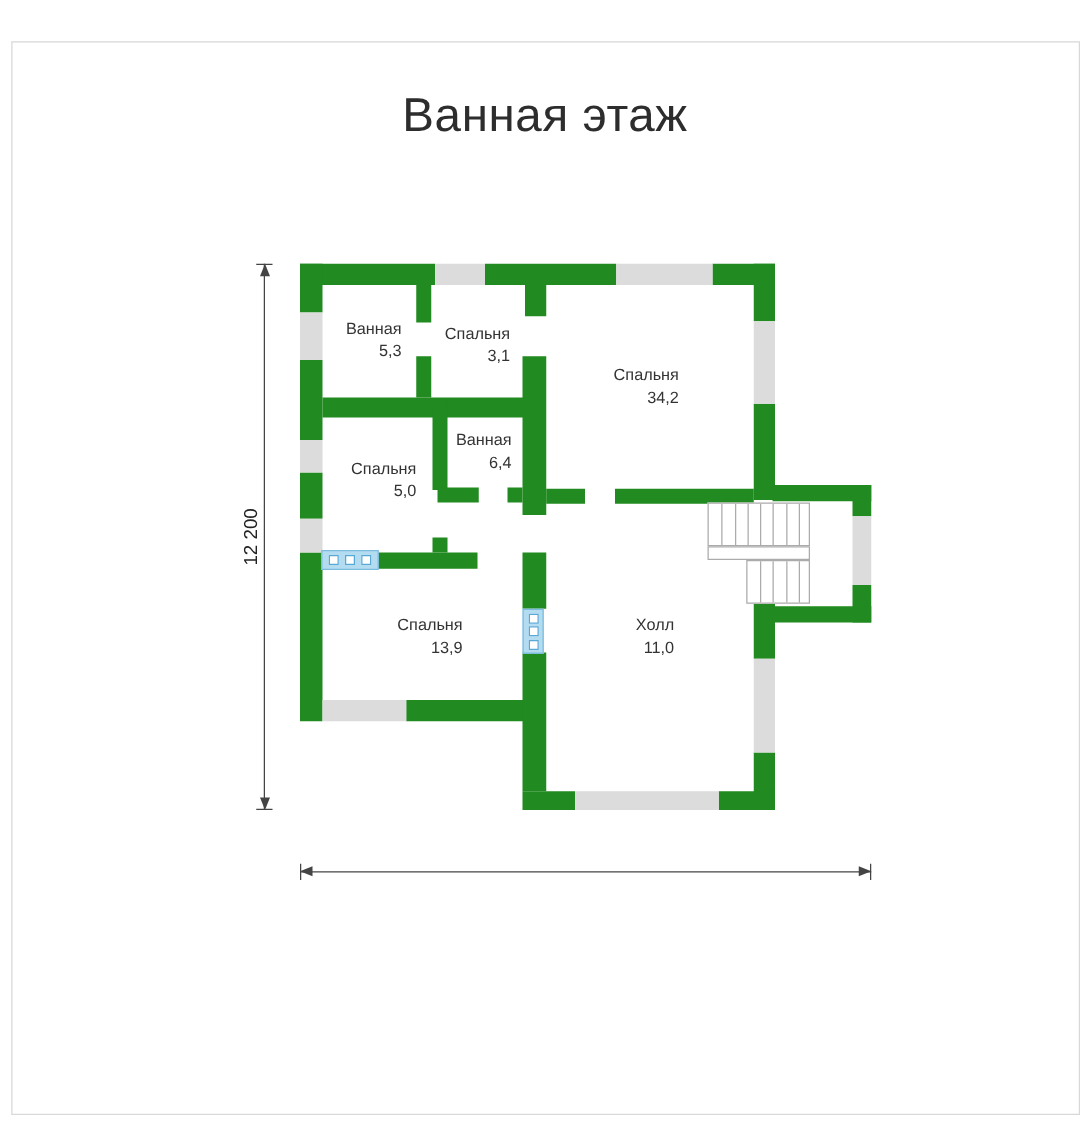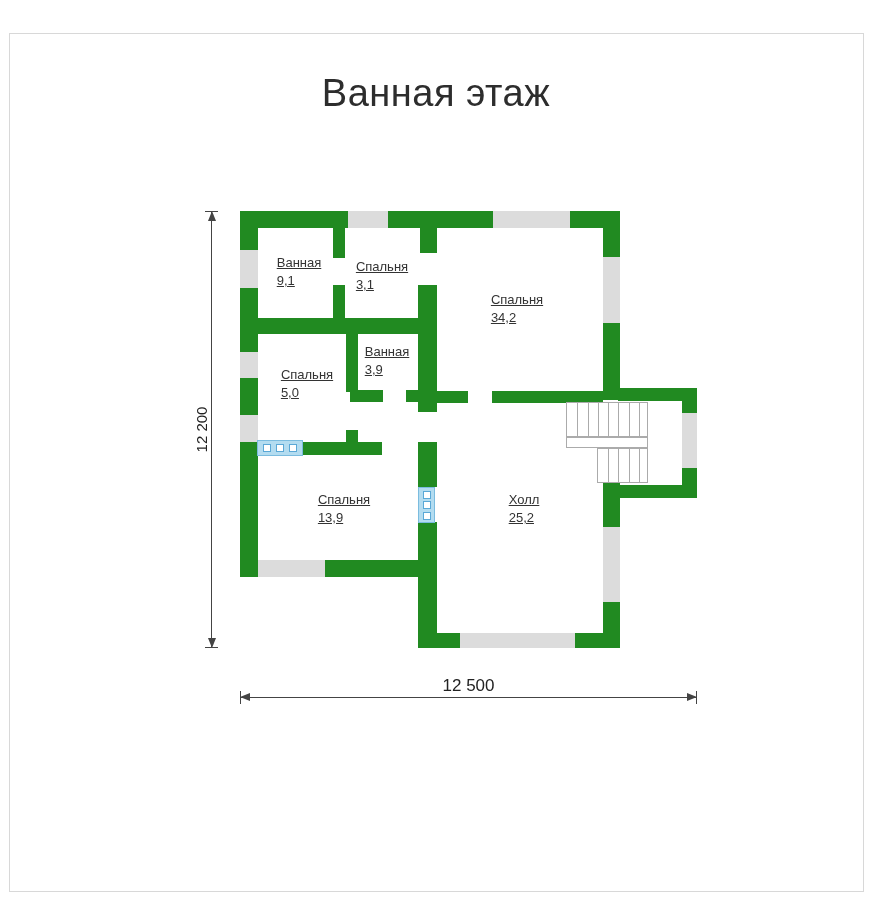--- a/index.html
+++ b/index.html
@@ -12,22 +12,22 @@
     font-size:38px;color:#2d2d2d;letter-spacing:0.5px;}
   #plan{position:absolute;left:0;top:0;width:872px;height:900px;}
   .wall{position:absolute;background:#218a21;}
   .window{position:absolute;background:#dcdcdc;}
   .vent{position:absolute;background:#b3dcf0;border:1px solid #7bbcdf;box-sizing:border-box;
     display:flex;justify-content:space-evenly;align-items:center;}
   .vent.v{flex-direction:column;}
   .vent span{display:block;width:8px;height:8px;background:#ffffff;border:1.5px solid #5aa8d6;box-sizing:border-box;}
   .stair-box{position:absolute;border:1px solid #ababab;box-sizing:border-box;background:#ffffff;}
   .tread{position:absolute;width:1px;background:#ababab;}
-  .room-label{position:absolute;transform:translateX(-50%);text-align:left;
-    font-size:13px;line-height:18px;color:#333333;white-space:nowrap;text-decoration:underline;}
+  .room-label{position:absolute;transform:translateX(-50%);text-align:right;
+    font-size:13px;line-height:18px;color:#333333;white-space:nowrap;}
   
   .dim-line-v{position:absolute;left:211px;top:211px;width:1px;height:437px;background:#444;}
   .dim-line-h{position:absolute;left:240px;top:697px;width:457px;height:1px;background:#444;}
   .arrow{position:absolute;width:0;height:0;}
   .arrow.up{left:208px;top:211px;border-left:4px solid transparent;border-right:4px solid transparent;border-bottom:10px solid #444;}
   .arrow.down{left:208px;top:638px;border-left:4px solid transparent;border-right:4px solid transparent;border-top:10px solid #444;}
   .arrow.left{left:240px;top:693px;border-top:4px solid transparent;border-bottom:4px solid transparent;border-right:10px solid #444;}
   .arrow.right{left:687px;top:693px;border-top:4px solid transparent;border-bottom:4px solid transparent;border-left:10px solid #444;}
   .tick-h{position:absolute;width:13px;height:1px;background:#444;left:205px;}
   .tick-v{position:absolute;width:1px;height:13px;background:#444;top:691px;}
@@ -52,21 +52,20 @@
   <div class="arrow down"></div>
   <div class="tick-h" style="top:211px"></div>
   <div class="tick-h" style="top:647px"></div>
   <div class="dim-label-v">12 200</div>
 
   <div class="dim-line-h"></div>
   <div class="arrow left"></div>
   <div class="arrow right"></div>
   <div class="tick-v" style="left:240px"></div>
   <div class="tick-v" style="left:696px"></div>
-  <div class="dim-label-h">12 500</div>
 <div class="wall" style="left: 240px; top: 211px; width: 108px; height: 17px; background: rgb(33, 138, 33);"></div>
     <div class="wall" style="left: 388px; top: 211px; width: 105px; height: 17px; background: rgb(33, 138, 33);"></div>
     <div class="wall" style="left: 570px; top: 211px; width: 50px; height: 17px; background: rgb(33, 138, 33);"></div>
     <div class="wall" style="left: 240px; top: 211px; width: 18px; height: 39px; background: rgb(33, 138, 33);"></div>
     <div class="wall" style="left: 240px; top: 288px; width: 18px; height: 64px; background: rgb(33, 138, 33);"></div>
     <div class="wall" style="left: 240px; top: 378px; width: 18px; height: 37px; background: rgb(33, 138, 33);"></div>
     <div class="wall" style="left: 240px; top: 442px; width: 18px; height: 135px; background: rgb(33, 138, 33);"></div>
     <div class="wall" style="left: 603px; top: 211px; width: 17px; height: 46px; background: rgb(33, 138, 33);"></div>
     <div class="wall" style="left: 603px; top: 323px; width: 17px; height: 77px; background: rgb(33, 138, 33);"></div>
     <div class="wall" style="left: 603px; top: 483px; width: 17px; height: 44px; background: rgb(33, 138, 33);"></div>
@@ -123,45 +122,45 @@
     </div>
     <div class="stair-box" style="left: 566px; top: 437px; width: 82px; height: 11px; background: rgb(255, 255, 255);"></div>
     <div class="stair-box" style="left: 597px; top: 448px; width: 51px; height: 35px; background: rgb(255, 255, 255);">
       <div class="tread" style="left: 10.2px; top: 0px; bottom: 0px;"></div>
       <div class="tread" style="left: 20.4px; top: 0px; bottom: 0px;"></div>
       <div class="tread" style="left: 30.6px; top: 0px; bottom: 0px;"></div>
       <div class="tread" style="left: 40.8px; top: 0px; bottom: 0px;"></div>
     </div>
     <div class="room-label" style="left: 299px; top: 254px;">
       <div>Ванная</div>
-      <div>9,1</div>
+      <div>5,3</div>
     </div>
     <div class="room-label" style="left: 382px; top: 258px;">
       <div>Спальня</div>
       <div>3,1</div>
     </div>
     <div class="room-label" style="left: 517px; top: 291px;">
       <div>Спальня</div>
       <div>34,2</div>
     </div>
     <div class="room-label" style="left: 387px; top: 343px;">
       <div>Ванная</div>
-      <div>3,9</div>
+      <div>6,4</div>
     </div>
     <div class="room-label" style="left: 307px; top: 366px;">
       <div>Спальня</div>
       <div>5,0</div>
     </div>
     <div class="room-label" style="left: 344px; top: 491px;">
       <div>Спальня</div>
       <div>13,9</div>
     </div>
     <div class="room-label" style="left: 524px; top: 491px;">
       <div>Холл</div>
-      <div>25,2</div>
+      <div>11,0</div>
     </div>
   </div>
 
 <div class="footer">
   
   
   
   
   
 </div>

